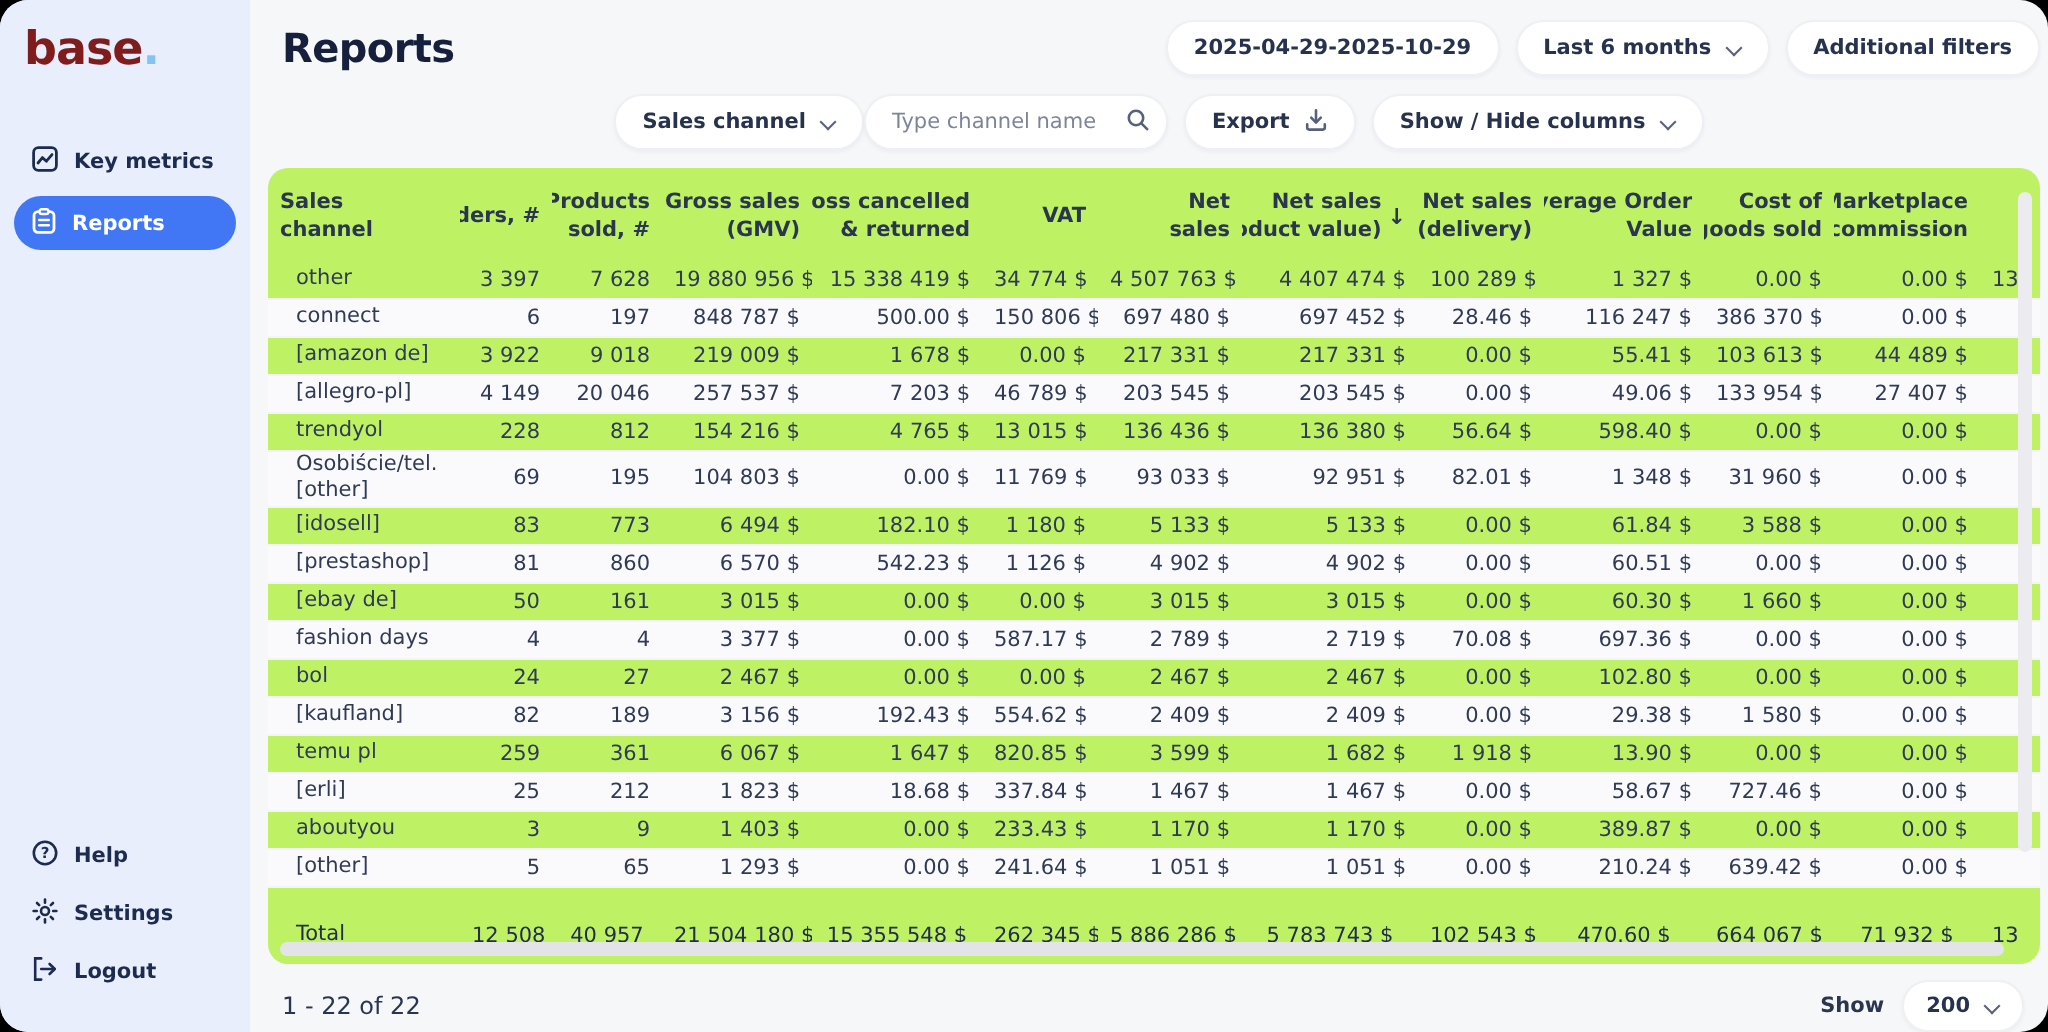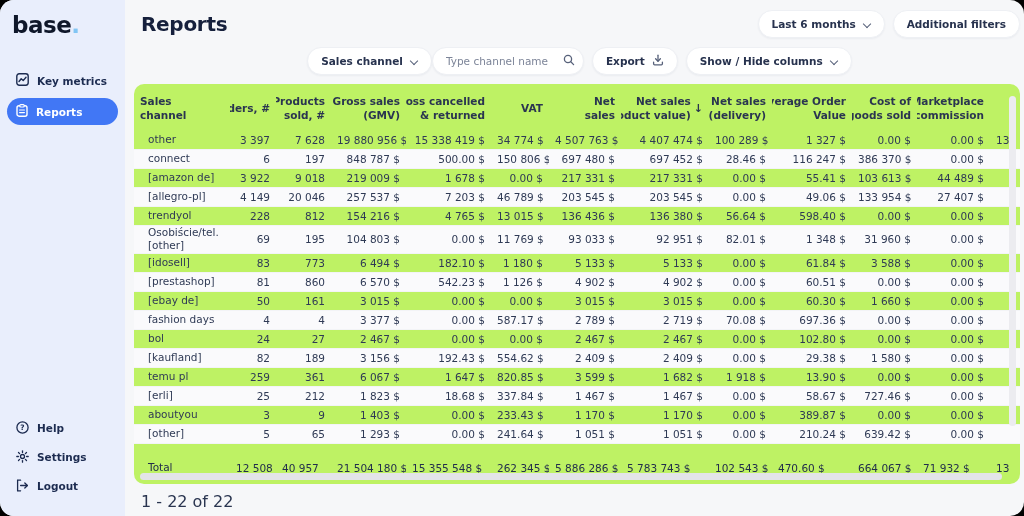--- a/index.html
+++ b/index.html
@@ -4,21 +4,21 @@
 <style>
   * { margin:0; padding:0; box-sizing:border-box; }
   html,body { width:1024px; height:516px; background:#000; overflow:hidden;
     font-family:"DejaVu Sans","Liberation Sans",sans-serif; }
   .window { position:absolute; inset:0; border-radius:14px; overflow:hidden;
     display:flex; background:#f6f7f9; }
 
   
   .sidebar { width:125px; flex:0 0 125px; background:#e9eefc; position:relative; padding-top:14px; }
   .logo { padding-left:12px; line-height:1.02; font-weight:700; font-size:23px; letter-spacing:-0.5px; }
-  .logo .navy { color:#0f172a; }
+  .logo .navy { color:#7f1d1d; }
   .logo .blue { color:#82c5f4; }
   .nav { margin-top:30px; }
   .nav-item { display:flex; align-items:center; gap:8px; height:27px; margin:4px 7px;
     padding:0 9px; border-radius:15px; font-size:10.5px; font-weight:700; color:#1c2b50; cursor:pointer; }
   .nav-item.active { background:#4177f5; color:#fff; }
   .nav-item svg { flex:0 0 auto; }
   .side-footer { position:absolute; left:0; right:0; bottom:14px; }
   .side-footer .nav-item { height:26px; margin:3px 7px; }
 
   
@@ -50,30 +50,30 @@
   thead th .hlines { text-align:right; line-height:1.35; }
   thead th.left .hlines { text-align:left; }
   thead th .hwrap { display:flex; justify-content:flex-end; align-items:center; gap:3px; }
   thead th.left .hwrap { justify-content:flex-start; }
   .sort { color:#2a3550; font-size:11px; }
   tbody td { text-align:right; color:#2f3a55; height:19px; }
   tbody td.left, tfoot td.left { text-align:left; padding-left:14px; line-height:1.3; }
   tbody tr { border-bottom:1px solid #f3f4f7; }
   tbody tr:nth-child(even) { background:#fafafc; }
   td.clipcol, th.clipcol { text-align:left; }
-  tfoot td { text-align:left; color:#222e4c; font-weight:500; padding-top:17px; padding-bottom:10px; }
+  tfoot td { text-align:center; color:#222e4c; font-weight:500; padding-top:17px; padding-bottom:10px; }
   .hscroll { position:absolute; left:6px; right:18px; bottom:4px; height:7px;
     background:#e3e4e8; border-radius:4px; cursor:pointer; }
   .vscroll { position:absolute; top:12px; right:4px; width:7px; height:330px;
     background:#ececf0; border-radius:4px; cursor:pointer; }
 
   
   .pagebar { display:flex; align-items:center; justify-content:space-between;
     margin-top:8px; padding:0 8px 0 7px; }
-  .range-label { font-size:16px; color:#2a3550; font-weight:500; }
+  .range-label { font-size:12px; color:#2a3550; font-weight:500; }
   .show-group { display:flex; align-items:center; gap:9px; font-size:10.5px; color:#2a3550; font-weight:600; }
   .show-pill { height:26px; padding:0 11px; }
 </style>
 </head>
 <body>
 
 <div class="window">
 
   <aside class="sidebar">
     <div class="logo">
@@ -140,20 +140,23 @@
         <span>Logout</span>
       </div>
     </div>
   </aside>
 
   <main class="main">
 
     <div class="topbar">
       <div class="page-title">Reports</div>
       <div class="pill-group">
+        <div class="pill">
+          <span>2025-04-29-2025-10-29</span>
+        </div>
         <div class="pill">
           <span>Last 6 months</span>
           <span class="chev"></span>
         </div>
         <div class="pill">
           <span>Additional filters</span>
         </div>
       </div>
     </div>
 
@@ -604,16 +607,23 @@
               <td class="clipcol">13</td>
             </tr>
           </tfoot>
       </table>
       <div class="vscroll"></div>
       <div class="hscroll"></div>
     </div>
 
     <div class="pagebar">
       <span class="range-label">1 - 22 of 22</span>
+      <div class="show-group">
+        <span>Show</span>
+        <div class="pill show-pill">
+          <span>200</span>
+          <span class="chev"></span>
+        </div>
+      </div>
     </div>
 
   </main>
 </div>
 
 </body></html>

